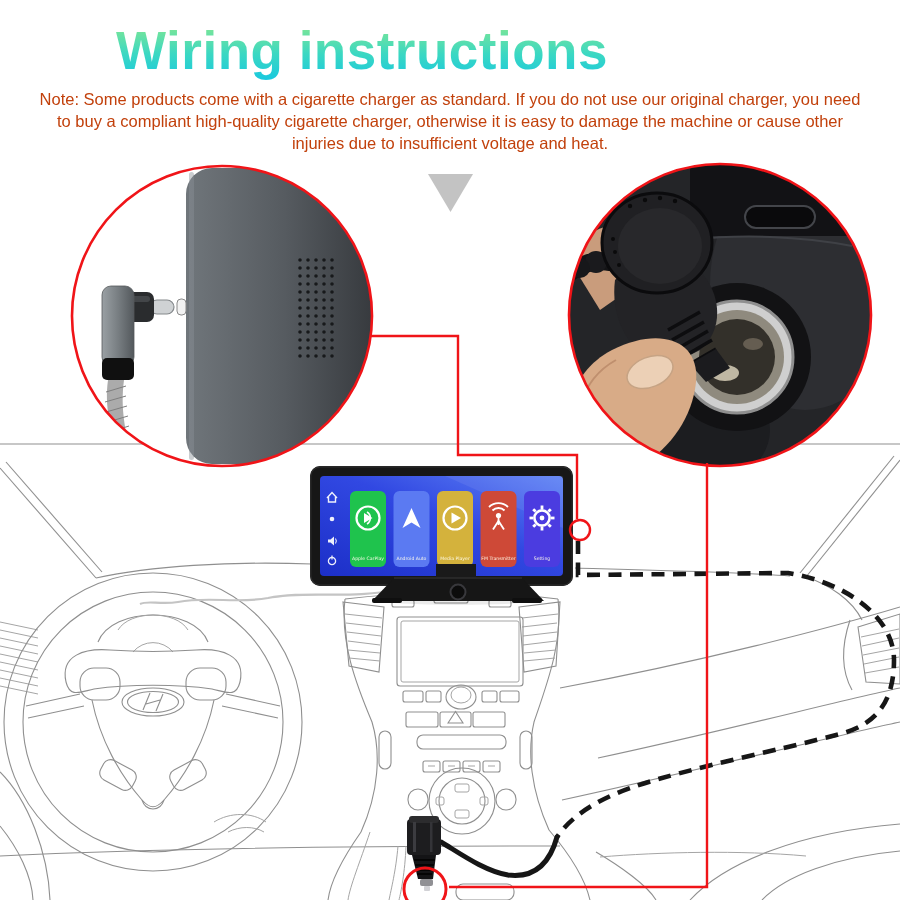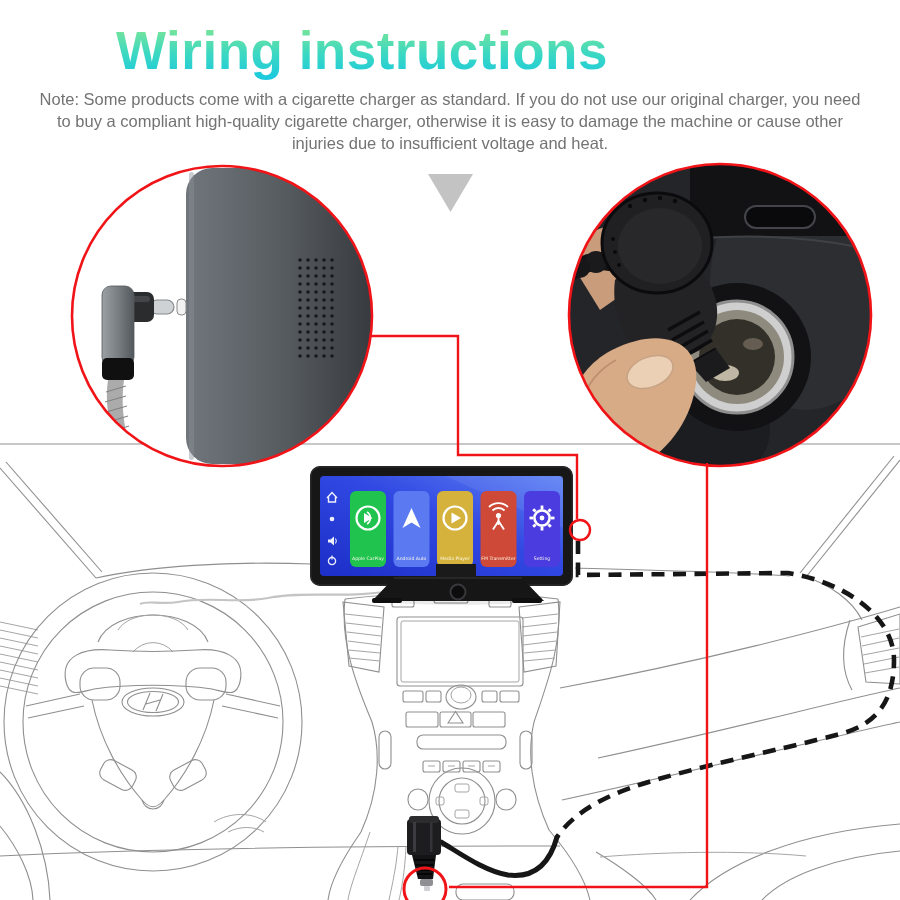--- a/index.html
+++ b/index.html
@@ -3,21 +3,21 @@
 <meta charset="utf-8">
 <style>
   html,body{margin:0;padding:0;background:#fff;}
   .stage{position:relative;width:900px;height:900px;background:#fff;overflow:hidden;
          font-family:"Liberation Sans", sans-serif;}
   .title{position:absolute;top:20px;left:0;width:724px;text-align:center;
          font-size:53px;font-weight:700;letter-spacing:.5px;
          background:linear-gradient(180deg,#8be98c 0%,#3cd8c2 55%,#17c8e0 100%);
          -webkit-background-clip:text;background-clip:text;color:transparent;}
   .note{position:absolute;top:89px;left:35px;width:830px;text-align:center;
-        font-size:16.5px;line-height:1.32;color:#737373;}
+        font-size:16.5px;line-height:1.32;color:#c2410c;}
   svg{position:absolute;top:0;left:0;}
   svg text{font-family:"DejaVu Sans","Liberation Sans",sans-serif;}
   .car{stroke:#8f8f8f;stroke-width:1.1;fill:none;}
   .car2{stroke:#a5a5a5;stroke-width:1;fill:none;}
 </style>
 </head>
 <body>
 
 <div class="stage">
 

